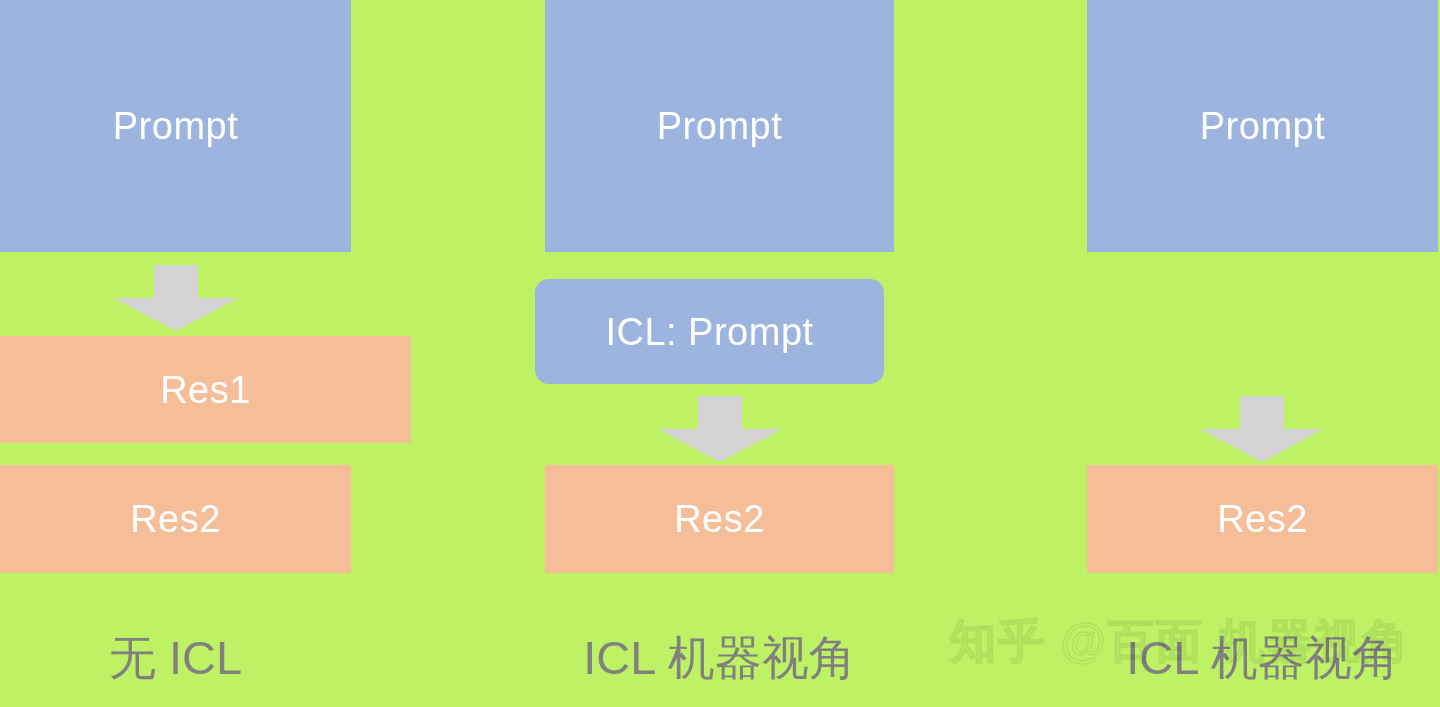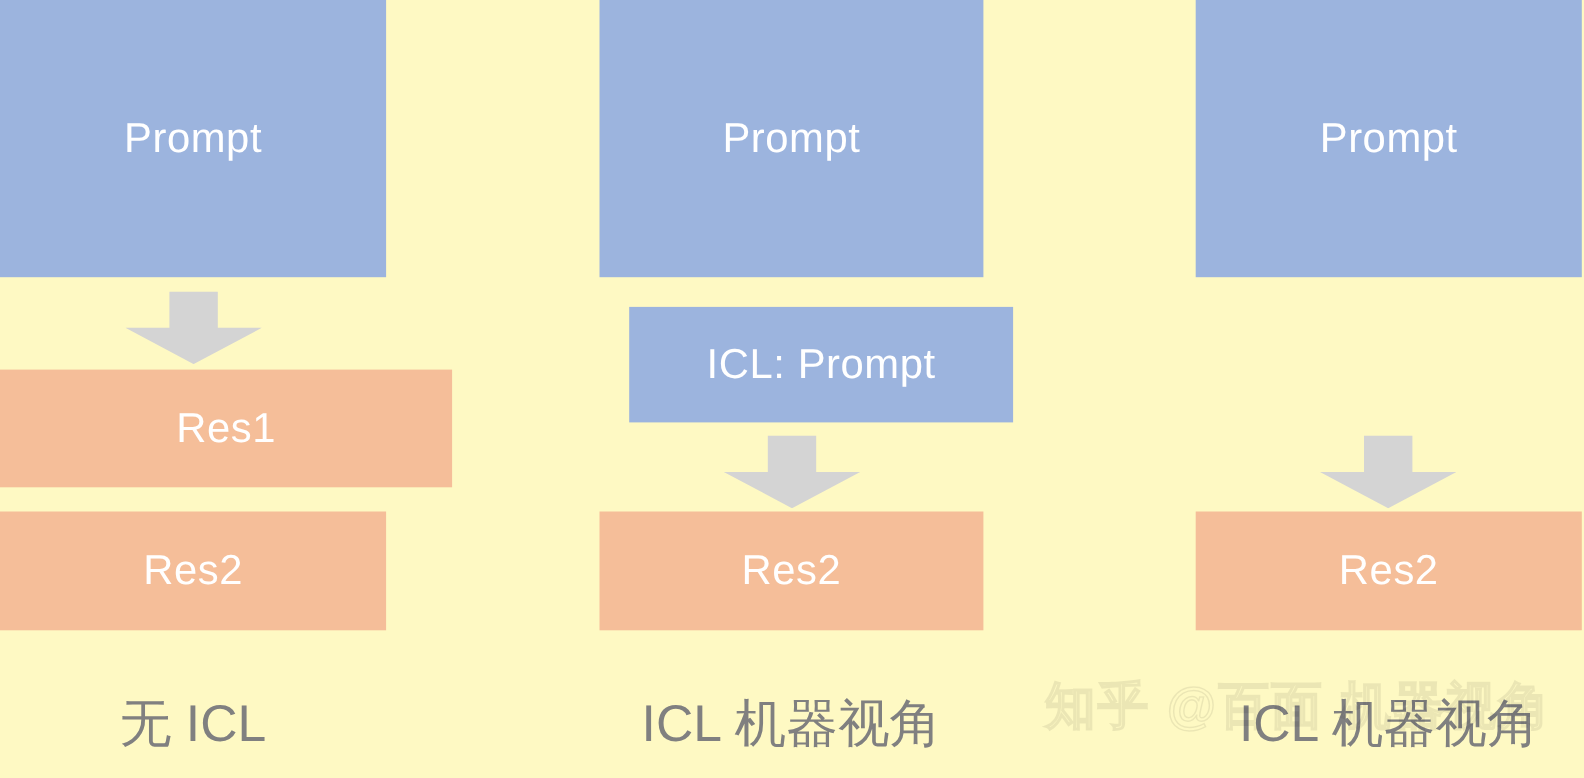--- a/index.html
+++ b/index.html
@@ -7,21 +7,21 @@
     padding: 0;
     background: #ffffff;
   }
   body {
     font-family: "Liberation Sans", "DejaVu Sans", sans-serif;
   }
   #canvas {
     position: relative;
     width: 1440px;
     height: 707px;
-    background: #fef9c3;
+    background: #bef264;
     overflow: hidden;
   }
 
   
   .box {
     position: absolute;
     display: flex;
     align-items: center;
     justify-content: center;
     color: #ffffff;
@@ -95,21 +95,21 @@
   <div class="box orange" style="left:0px; top:465px; width:351px; height:108px;">
     <span class="box-label">Res2</span>
   </div>
 
   <div class="caption" style="left:0px; top:634px; width:351px;">无 ICL</div>
 
   <div class="box blue" style="left:545px; top:0px; width:349px; height:252px;">
     <span class="box-label">Prompt</span>
   </div>
 
-  <div class="box blue" style="left:572px; top:279px; width:349px; height:105px;">
+  <div class="box blue" style="left:535px; top:279px; width:349px; height:105px;border-radius:14px;">
     <span class="box-label">ICL: Prompt</span>
   </div>
 
   <div class="arrow" style="left:658px; top:396px;">
     <svg viewBox="0 0 124 66" preserveAspectRatio="none">
       <polygon points="40,0 84,0 84,33 124,33 62,66 0,33 40,33" fill="#d4d4d4"></polygon>
     </svg>
   </div>
 
   <div class="box orange" style="left:545px; top:465px; width:349px; height:108px;">

